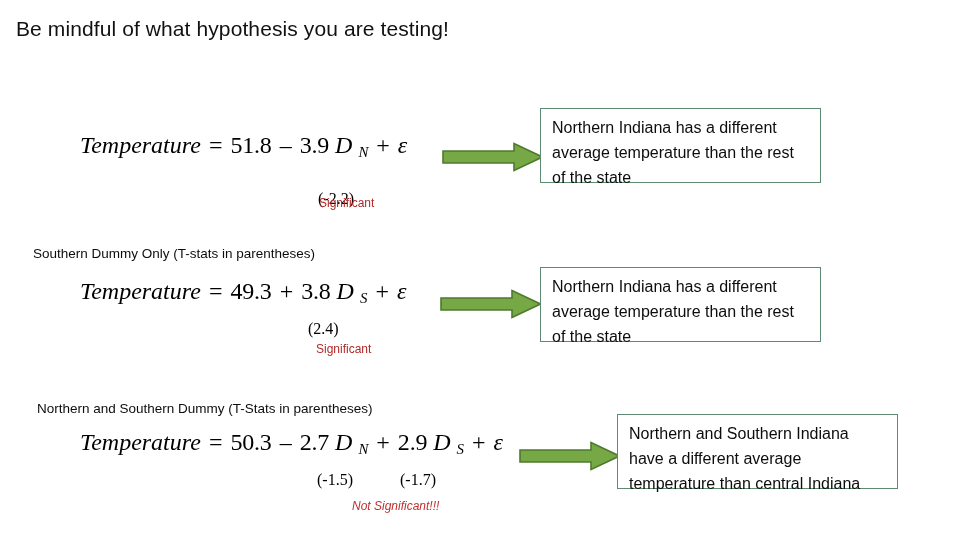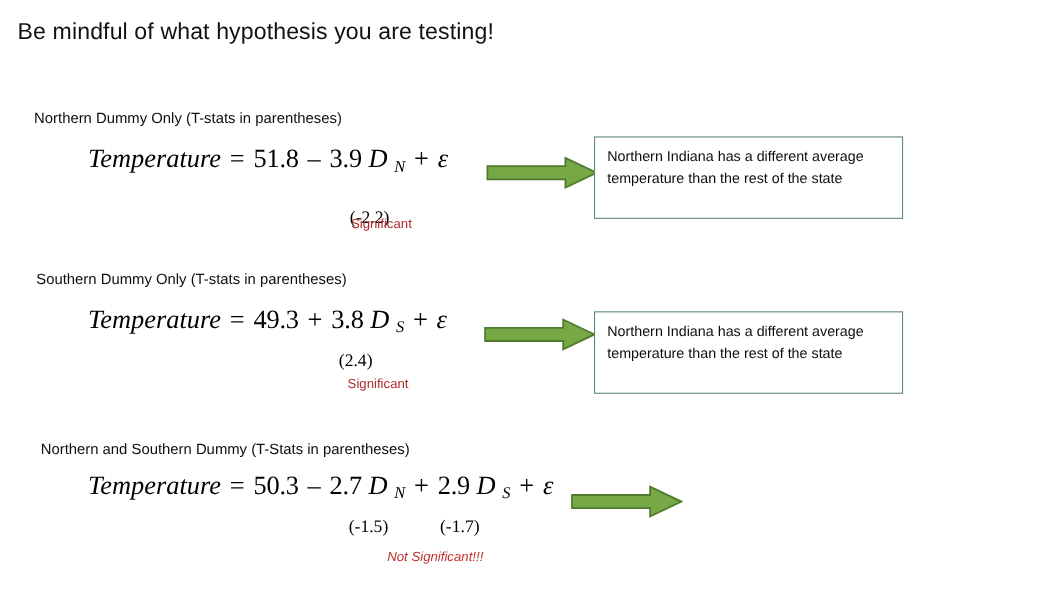--- a/index.html
+++ b/index.html
@@ -116,38 +116,36 @@
   .arrow-2 { left: 440px; top: 289px; width: 102px; height: 30px; }
   .arrow-3 { left: 519px; top: 441px; width: 102px; height: 30px; }
 
   
   .callout {
     position: absolute;
     box-sizing: border-box;
     background: #ffffff;
     border: 1px solid #5f8a72;
     font-family: "Liberation Sans", sans-serif;
-    font-size: 13px;
+    font-size: 16px;
     line-height: 1.55;
     color: #0d0d0d;
     padding: 7px 10px 7px 11px;
-    margin-top: 16px;
   }
   .callout-1 { left: 540px; top: 108px; width: 281px; height: 75px; }
   .callout-2 { left: 540px; top: 267px; width: 281px; height: 75px; }
   .callout-3 { left: 617px; top: 414px; width: 281px; height: 75px; }
 </style>
 </head>
 <body>
 
 <div class="slide">
 
   <div class="slide-title">Be mindful of what hypothesis you are testing!</div>
 
-  <div class="section-label label-1">Northern Dummy Only (T-stats in parentheses)</div>
 
   <div class="equation eq eq-1">
     <span class="var">Temperature</span>
     <span class="op">=</span>
     <span class="num">51.8</span>
     <span class="op">–</span>
     <span class="num">3.9</span>
     <span class="dvar">D</span>
     <span class="sub">N</span>
     <span class="op">+</span>
@@ -209,14 +207,15 @@
   <div class="tstat tstat-3a">(-1.5)</div>
 
   <div class="tstat tstat-3b">(-1.7)</div>
 
   <div class="signote signote-3" style="color: rgb(192, 48, 47);">Not Significant!!!</div>
 
   <svg class="arrow arrow-3" viewBox="0 0 102 30" preserveAspectRatio="none">
     <polygon points="1,9 72,9 72,1.5 100.5,15 72,28.5 72,21 1,21" fill="#76a846" stroke="#4f7a2e" stroke-width="1.6" stroke-linejoin="miter"></polygon>
   </svg>
 
+  <div class="callout callout-3" style="border-color: rgb(95, 138, 114);">Northern and Southern Indiana have a different average temperature than central Indiana</div>
 
 </div>
 
 </body></html>

